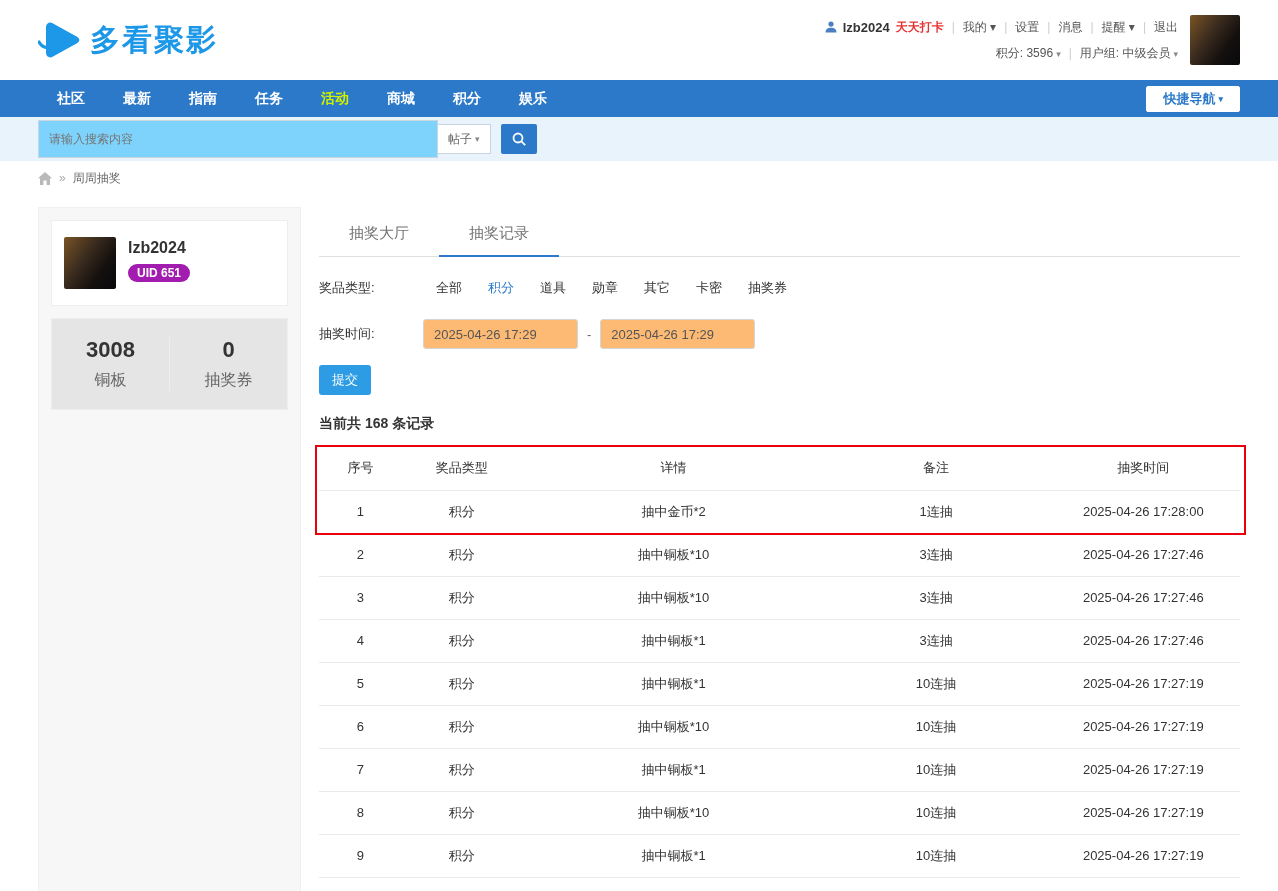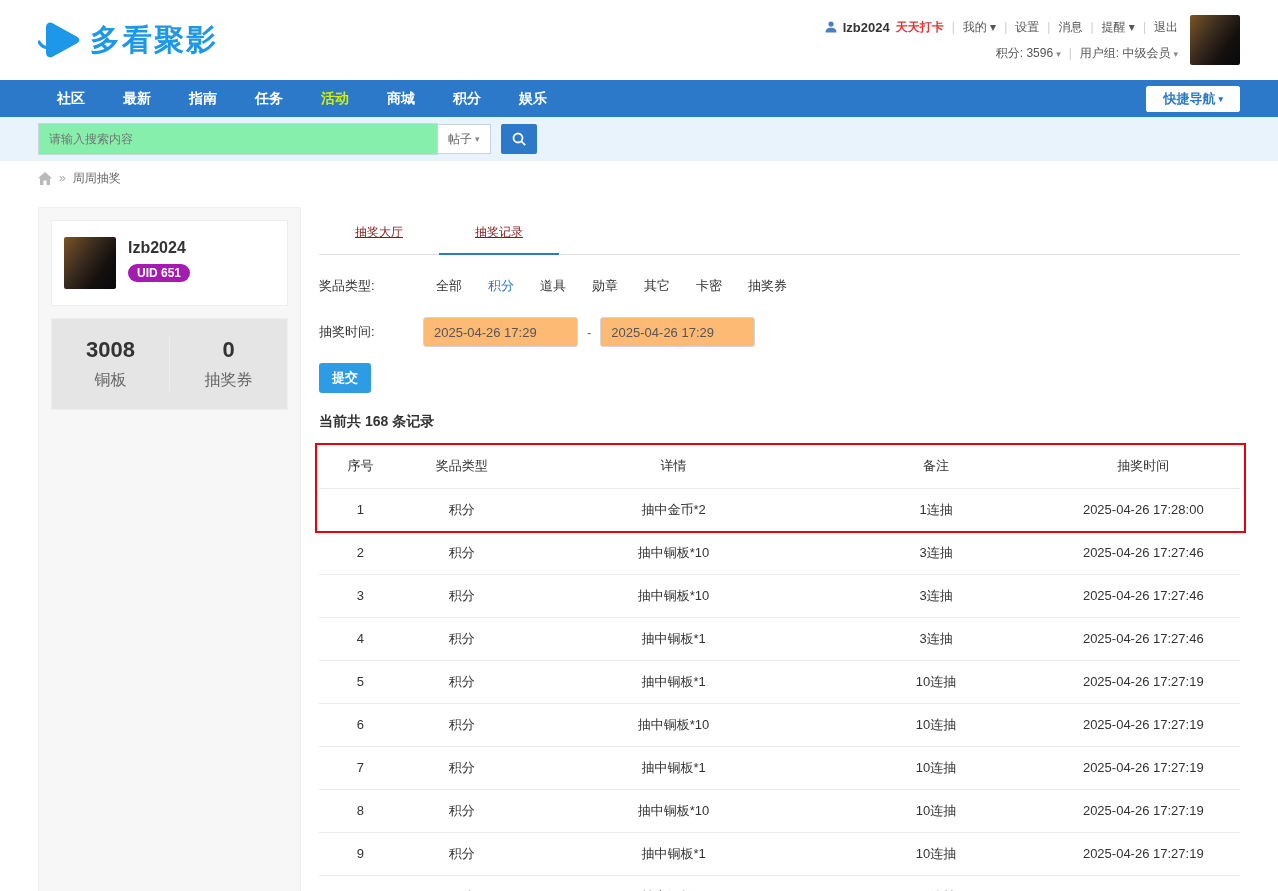--- a/index.html
+++ b/index.html
@@ -26,21 +26,21 @@
   
   .navbar { height:37px; background:#2b79c8; display:flex; align-items:center; padding:0 38px; }
   .nav-items { display:flex; height:100%; }
   .nav-item { color:#fff; font-weight:bold; font-size:14px; padding:0 19px; line-height:37px; cursor:pointer; }
   .nav-item.active { color:#cff000; }
   .quick-nav { margin-left:auto; height:26px; background:#fff; border:1px solid #fff; border-radius:2px;
     color:#2b79c8; font-size:13px; font-weight:bold; padding:0 16px; cursor:pointer; display:flex; align-items:center; }
   .quick-nav .caret { color:#2b79c8; }
   
   .search-bar { height:44px; background:#e9f3fb; display:flex; align-items:center; padding:0 38px; }
-  .search-input { width:400px; height:32px; border:1px solid #c9d6e2; background:#86efac; padding:0 10px;
+  .search-input { width:400px; height:38px; border:1px solid #c9d6e2; background:#7dd3fc; padding:0 10px;
     font-size:12px; color:#555; outline:none; font-family:inherit; }
   .search-type { height:30px; border:1px solid #c9d6e2; border-left:none; background:#fff; padding:0 10px;
     font-size:12px; color:#666; display:flex; align-items:center; cursor:pointer;justify-content:center; }
   .search-btn { width:36px; height:30px; margin-left:10px; background:#2b79c8; border:none; border-radius:2px;
     display:flex; align-items:center; justify-content:center; cursor:pointer; }
   
   .breadcrumb { height:34px; display:flex; align-items:center; gap:7px; padding:0 38px; font-size:12px; color:#666; }
   .crumb-sep { color:#aaa; }
   .home-icon { display:flex; cursor:pointer; }
   
@@ -53,32 +53,32 @@
   .uid-badge { display:inline-block; background:#a21caf; color:#fff; font-size:12px; font-weight:bold;
     padding:2px 9px; border-radius:9px; margin-top:7px; }
   .stats-card { background:#e5e5e5; border:1px solid #eee; display:flex; padding:18px 0; }
   .stat { flex:1; text-align:center; }
   .stat + .stat { border-left:1px solid #eee; }
   .stat-value { font-size:22px; font-weight:bold; color:#333; }
   .stat-label { font-size:16px; color:#666; margin-top:7px; }
   
   .main { flex:1; }
   .tabs { display:flex; border-bottom:1px solid #e0e0e0; margin-top:6px; }
-  .tab { width:120px; text-align:center; padding:11px 0 12px; color:#7f1d1d; font-size:12px; cursor:pointer;text-decoration:underline; }
+  .tab { width:120px; text-align:center; padding:11px 0 12px; color:#737373; font-size:15px; cursor:pointer; }
   .tab.active { border-bottom:2px solid #2b79c8; margin-bottom:-1px; }
   .filter-row { display:flex; align-items:center; margin-top:22px; font-size:13px; color:#333; }
   .filter-label { width:104px; }
   .type-options { display:flex; }
   .type-option { padding:0 13px; cursor:pointer; }
   .type-option.active { color:#2b79c8; }
   .date-input { width:155px; height:30px; border:1px solid #d5d5d5; border-radius:3px; padding:0 10px;
     font-size:13px; color:#555; outline:none; font-family:inherit; background:#fdba74; }
   .range-sep { margin:0 9px; color:#666; }
   .submit-btn { margin-top:16px; background:#2e9ce4; color:#fff; border:none; border-radius:3px;
-    padding:6px 13px; font-size:13px; cursor:pointer; font-family:inherit;font-weight:bold; }
+    padding:6px 13px; font-size:13px; cursor:pointer; font-family:inherit; }
   .record-count { margin-top:20px; font-weight:bold; font-size:14px; color:#333; }
   
   .table-wrap { position:relative; margin-top:14px; }
   .records-table { width:100%; border-collapse:collapse; }
   .records-table th, .records-table td { height:43px; text-align:center; font-size:13px; color:#333;
     font-weight:normal; border-bottom:1px solid #ebebeb; }
   .highlight-box { position:absolute; left:-4px; right:-6px; top:-2px; height:90px;
     border:2px solid #e8000d; pointer-events:none; }
 </style>
 </head>

